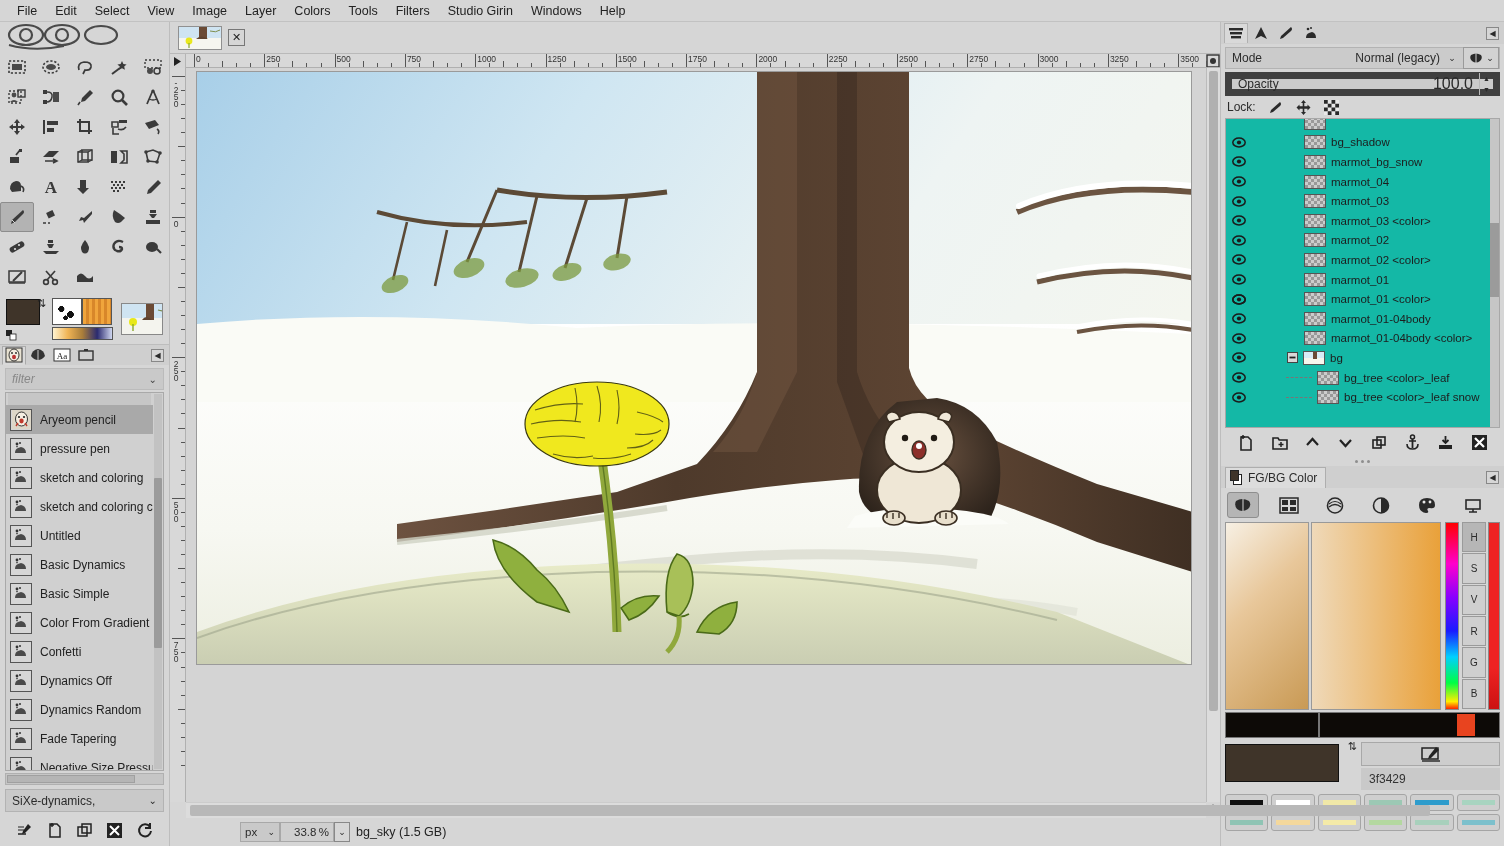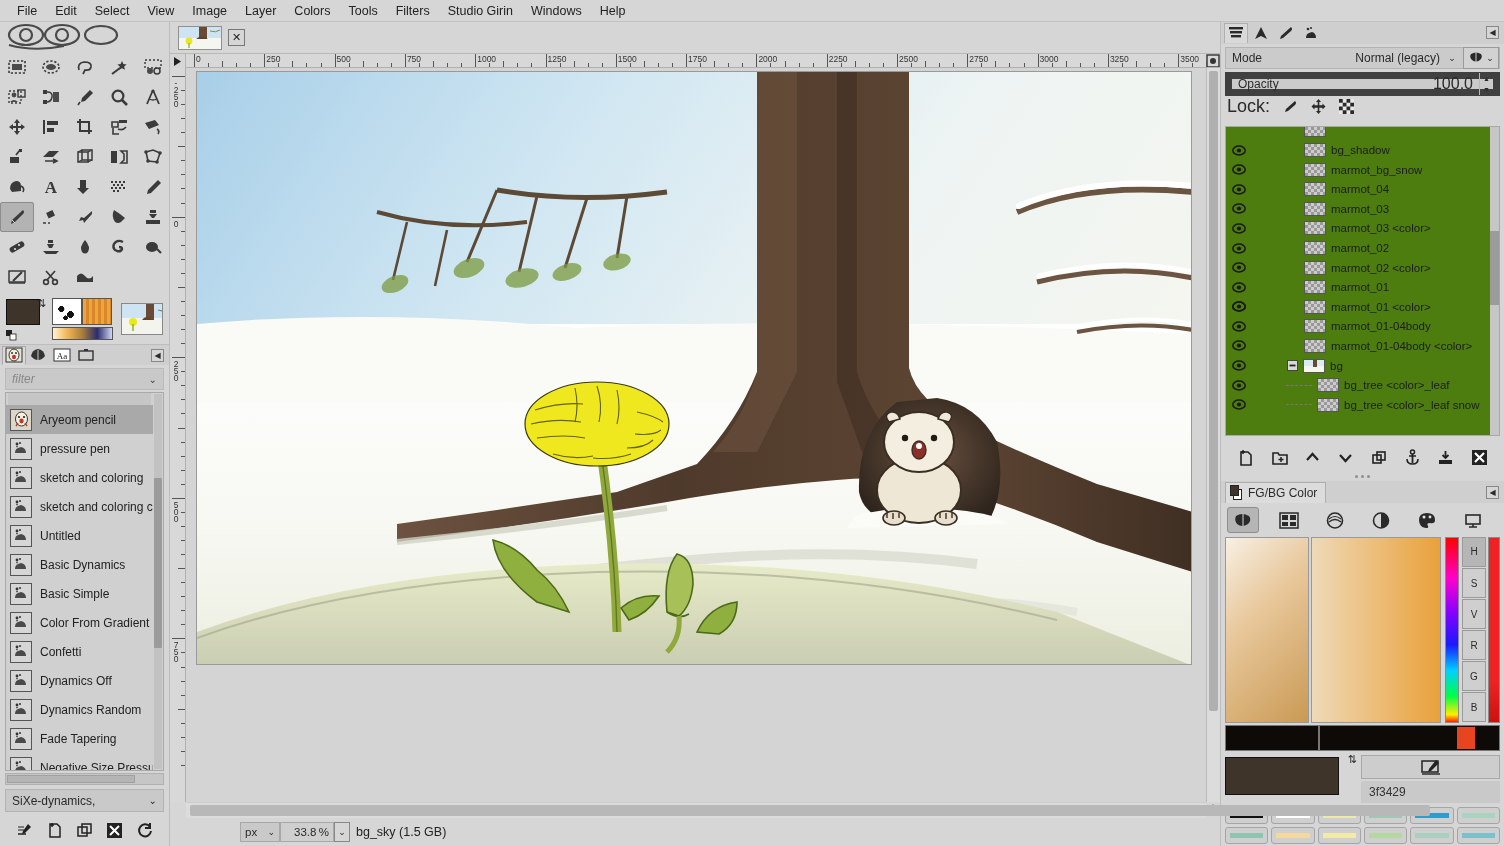--- a/index.html
+++ b/index.html
@@ -160,24 +160,24 @@
   .modebtn { width:36px; height:22px; margin-left:3px; border:1px solid #9a9a9a; background:#d2d2d2;
      display:flex; align-items:center; justify-content:center; gap:1px; }
 
   .opacityrow { margin:3px 4px 0 4px; height:24px; background:#cbcbcb; border:7px solid #404040;
      display:flex; align-items:center; position:relative; }
   .opacityrow .lab { padding-left:6px; font-size:12px; }
   .opacityrow .val { margin-left:auto; font-size:16px; padding-right:6px;}
   .opacityrow .spin { width:14px; height:22px; display:flex; flex-direction:column;
      align-items:center; justify-content:space-around; font-size:7px; border-left:1px solid #b9b9b9;}
 
-  .lockrow { height:22px; display:flex; align-items:center; gap:12px; padding-left:6px; font-size:18px;}
+  .lockrow { height:22px; display:flex; align-items:center; gap:12px; padding-left:6px; font-size:12px;}
   .lockrow .li { width:16px; height:16px; display:flex; align-items:center; justify-content:center; }
 
-  .layerlist { flex:0 0 310px; margin:8px 4px; background:#4d7c0f; border:1px solid #a8a8a8;
+  .layerlist { flex:0 0 310px; margin:0 4px; background:#14b8a6; border:1px solid #a8a8a8;
      position:relative; overflow:hidden; }
   .layerlist .inner { position:absolute; inset:0 10px 0 0; overflow:hidden; }
   .lrow { height:19.6px; display:flex; align-items:center; gap:5px; padding-left:6px; }
   .lrow .eye { width:14px; flex:0 0 14px; display:flex; align-items:center; justify-content:center;}
   .lrow .exp { width:12px; flex:0 0 12px; display:flex; align-items:center; justify-content:center; }
   .lrow .ind { flex:0 0 auto; }
   .lrow .thumb { width:22px; height:14px; flex:0 0 22px; border:1px solid #555; }
   .lrow .thumb.alpha {
     background-image:linear-gradient(45deg,#999 25%,transparent 25%,transparent 75%,#999 75%),
       linear-gradient(45deg,#999 25%,#ccc 25%,#ccc 75%,#999 75%);

